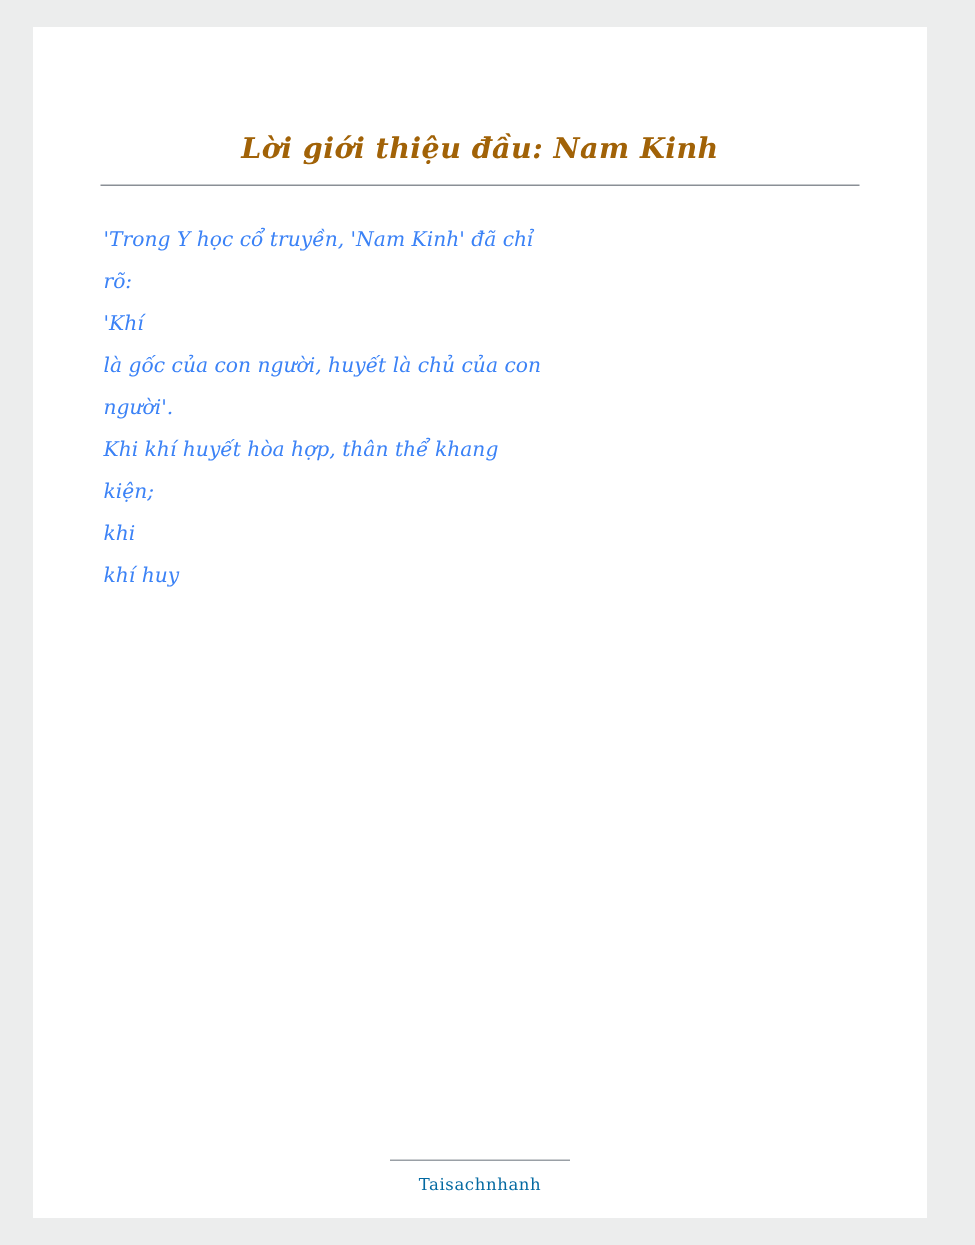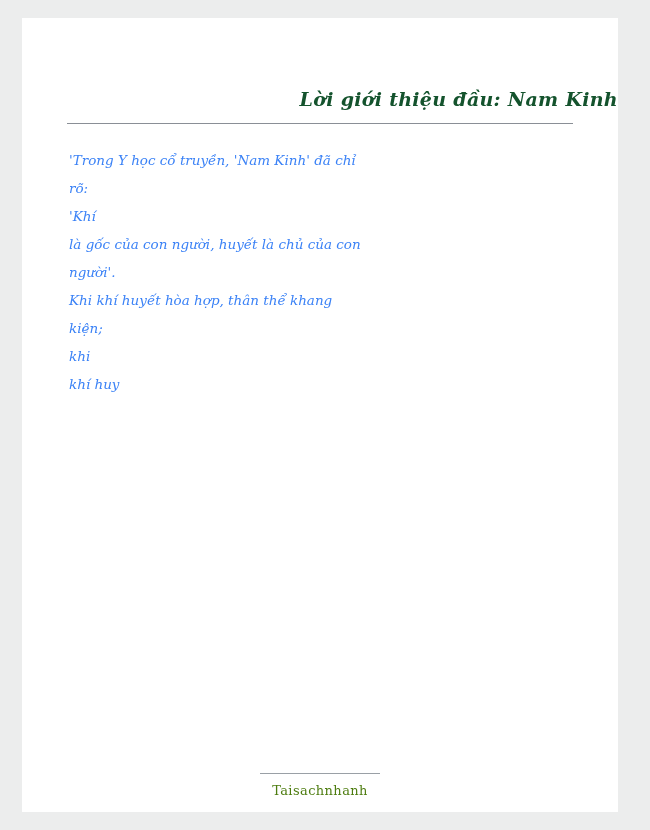--- a/index.html
+++ b/index.html
@@ -20,26 +20,26 @@
     width: 596px;
     height: 794px;
     background: #ffffff;
     box-sizing: border-box;
   }
   .doc-title {
     position: absolute;
     left: 0;
     top: 70px;
     width: 100%;
-    text-align: right;
+    text-align: center;
     font-family: "DejaVu Serif", serif;
     font-style: italic;
     font-weight: bold;
     font-size: 19px;
-    color: #14532d;
+    color: #a16207;
     letter-spacing: 0.3px;
   }
   .title-rule {
     position: absolute;
     left: 45px;
     top: 105px;
     width: 506px;
     height: 1px;
     background: #8a8f96;
   }
@@ -63,22 +63,22 @@
     height: 1px;
     background: #9aa0a6;
   }
   .footer-text {
     position: absolute;
     left: 0;
     top: 765px;
     width: 100%;
     text-align: center;
     font-family: "DejaVu Serif", serif;
-    font-size: 13px;
-    color: #4d7c0f;
+    font-size: 11px;
+    color: #0369a1;
     letter-spacing: 0.4px;
   }
 </style>
 </head>
 <body>
 
 <div class="page">
 
   <div class="doc-title">Lời giới thiệu đầu: Nam Kinh</div>
 

